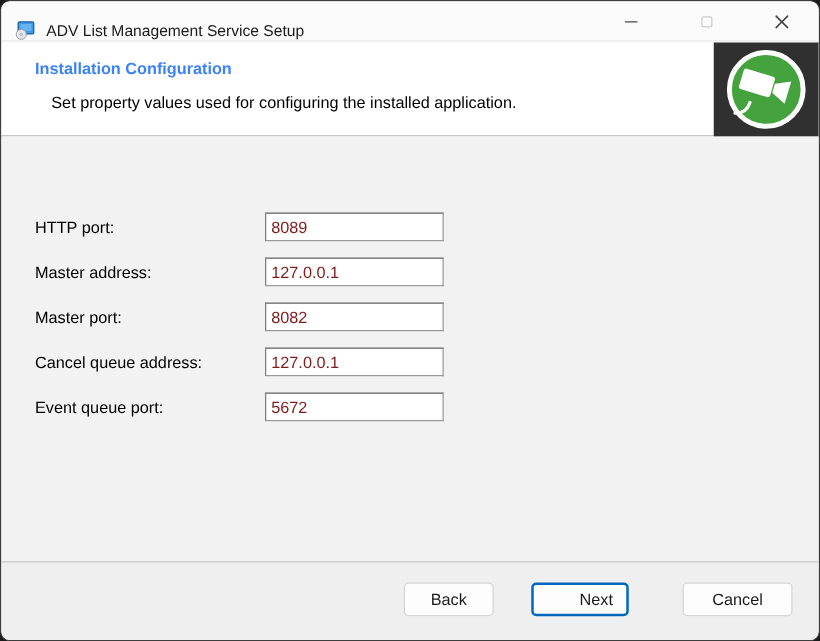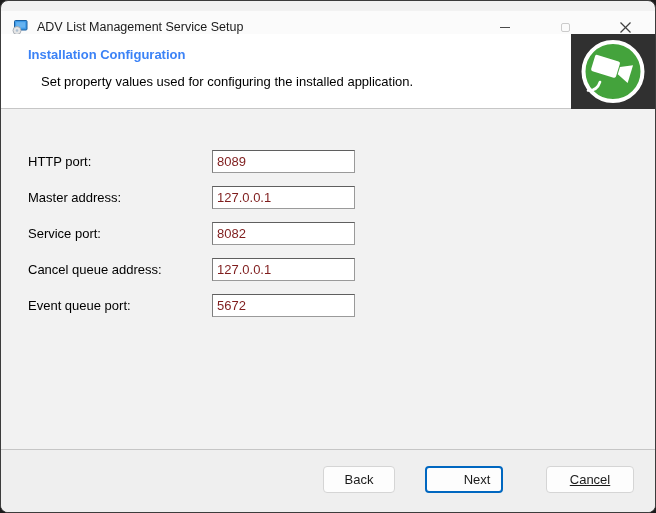--- a/index.html
+++ b/index.html
@@ -10,21 +10,21 @@
     background:#f2f2f2;
     border:1px solid #3c3c3c;
     overflow:hidden;
     font-family:"Liberation Sans",sans-serif;
     color:#1a1a1a;
   }
   
   .titlebar{
     position:absolute;left:0;top:0;right:0;height:32px;
     background:#fbfbfb;border-bottom:1px solid #ededed;
-    display:flex;align-items:center;margin-top:10px;
+    display:flex;align-items:flex-end;
   }
   .app-icon{width:16px;height:16px;margin:0 9px 0 11px;flex:0 0 auto;}
   .titlebar-title{font-size:12.5px;color:#1b1b1b;white-space:nowrap;}
   .caption-buttons{position:absolute;right:0;top:0;height:32px;display:flex;}
   .caption-btn{width:60px;height:32px;display:flex;align-items:center;justify-content:center;}
   .glyph-min{width:10px;height:1px;background:#4a4a4a;display:block;}
   .glyph-max{width:9px;height:9px;border:1px solid #cbcbcb;border-radius:2px;display:block;}
   .glyph-close{width:11px;height:11px;display:block;}
   .glyph-close line{stroke:#404040;stroke-width:1.2;}
   
@@ -33,21 +33,21 @@
     background:#ffffff;border-bottom:1px solid #c6c6c6;
   }
   .banner-title{position:absolute;left:27px;top:13px;font-size:13px;font-weight:bold;color:#3b82f6;}
   .banner-subtitle{position:absolute;left:40px;top:40px;font-size:13px;color:#000;}
   .banner-art{
     position:absolute;right:0;top:0;width:84px;height:75px;
     background:#303030;display:flex;align-items:center;justify-content:center;
   }
   
   .form-area{position:absolute;left:0;top:109px;right:0;bottom:63px;background:#f2f2f2;}
-  .form-row{position:absolute;left:0;right:0;height:24px;}
+  .form-row{position:absolute;left:0;right:0;height:24px;margin-top:20px;}
   .form-row .field-label{position:absolute;left:27px;top:4px;font-size:13px;color:#000;white-space:nowrap;}
   .form-row input{
     position:absolute;left:211px;top:0;width:143px;height:23px;
     background:#ffffff;
     border:1px solid #9a9a9a;border-top-color:#5f5f5f;border-left-color:#7d7d7d;
     font-family:"Liberation Sans",sans-serif;font-size:13px;color:#7f1d1d;
     padding:1px 4px;border-radius:0;outline:none;
   }
   .row-0{top:40px;} .row-1{top:76px;padding-left:19px;} .row-2{top:112px;} .row-3{top:148px;} .row-4{top:184px;}
   
@@ -56,21 +56,21 @@
     background:#efefef;border-top:1px solid #c6c6c6;
   }
   .btn{
     position:absolute;top:16px;height:27px;
     background:#fdfdfd;border:1px solid #d5d5d5;border-radius:4px;
     font-family:"Liberation Sans",sans-serif;font-size:13px;color:#1a1a1a;
     display:flex;align-items:center;justify-content:center;cursor:default;
   }
   .btn-back{left:322px;width:72px;}
   .btn-next{left:424px;width:78px;border:2px solid #0067c0;padding-left:32px;}
-  .btn-cancel{left:545px;width:88px;text-decoration:underline;}
+  .btn-cancel{left:545px;width:88px;}
 </style>
 </head>
 <body>
 
 <div class="window">
 
   <div class="titlebar">
     <svg class="app-icon" viewBox="0 0 16 16">
       <rect x="2.5" y="1.5" width="12.5" height="9.5" rx="1" fill="#3d9ae8" stroke="#1a5f9e" stroke-width="1"></rect>
       <rect x="4.2" y="3.2" width="9" height="5.5" fill="#7cc0f4" opacity="0.65"></rect>
@@ -115,21 +115,21 @@
       <span class="field-label">HTTP port:</span>
       <input type="text" value="8089" style="">
     </div>
 
     <div class="form-row row-1">
       <span class="field-label">Master address:</span>
       <input type="text" value="127.0.0.1" style="">
     </div>
 
     <div class="form-row row-2">
-      <span class="field-label">Service port:</span>
+      <span class="field-label">Master port:</span>
       <input type="text" value="8082" style="">
     </div>
 
     <div class="form-row row-3">
       <span class="field-label">Cancel queue address:</span>
       <input type="text" value="127.0.0.1" style="">
     </div>
 
     <div class="form-row row-4">
       <span class="field-label">Event queue port:</span>

